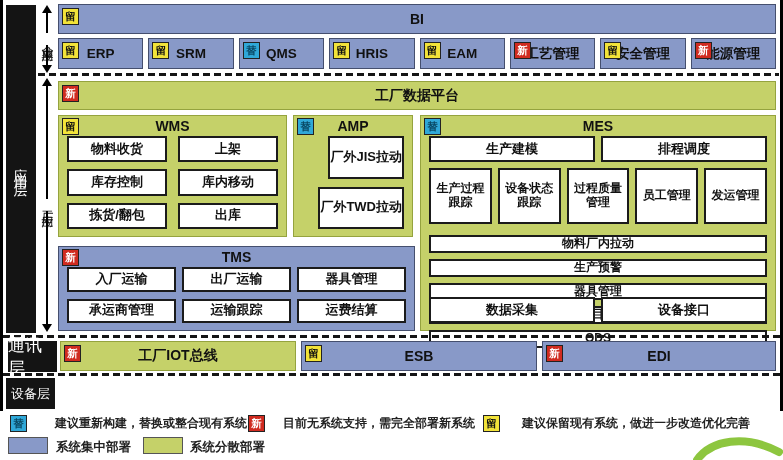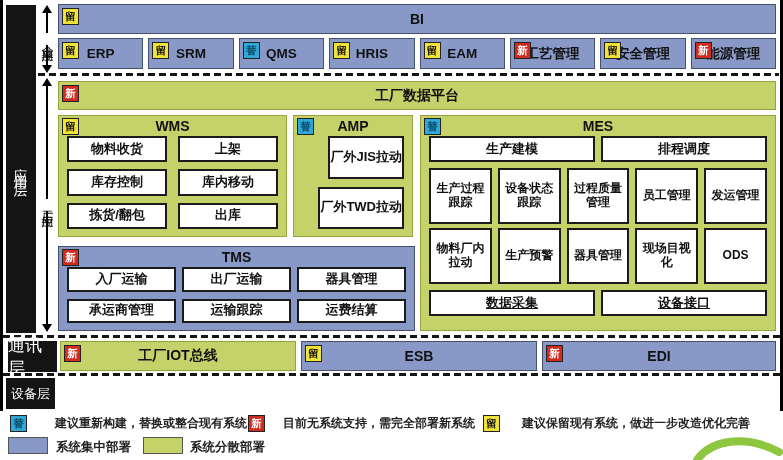--- a/index.html
+++ b/index.html
@@ -155,35 +155,35 @@
 
   <div class="block green" style="left:420px;top:115px;width:356px;height:216px;">
     <div class="bhead">
       <span class="badge rep">替</span>
       <span>MES</span>
     </div>
     <div class="mrow" style="height:26px;margin-bottom:6px;">
       <div class="wcell">生产建模</div>
       <div class="wcell">排程调度</div>
     </div>
-    <div class="mrow" style="height:56px;margin-bottom:4px;">
+    <div class="mrow" style="height:56px;margin-bottom:11px;">
       <div class="wcell mes-cell">生产过程跟踪</div>
       <div class="wcell mes-cell">设备状态跟踪</div>
       <div class="wcell mes-cell">过程质量管理</div>
       <div class="wcell mes-cell">员工管理</div>
       <div class="wcell mes-cell">发运管理</div>
     </div>
-    <div class="mrow" style="height:56px;margin-bottom:6px;">
+    <div class="mrow" style="height:56px;margin-bottom:6px;flex-direction:column;">
       <div class="wcell mes-cell">物料厂内拉动</div>
       <div class="wcell mes-cell">生产预警</div>
       <div class="wcell mes-cell">器具管理</div>
       <div class="wcell mes-cell">现场目视化</div>
       <div class="wcell mes-cell">ODS</div>
     </div>
-    <div class="mrow" style="height:26px;text-decoration:underline;">
+    <div class="mrow" style="height:26px;">
       <div class="wcell">数据采集</div>
       <div class="wcell">设备接口</div>
     </div>
   </div>
 
   <div class="block blue" style="left:58px;top:246px;width:357px;height:85px;">
     <div class="bhead">
       <span class="badge new">新</span>
       <span>TMS</span>
     </div>

